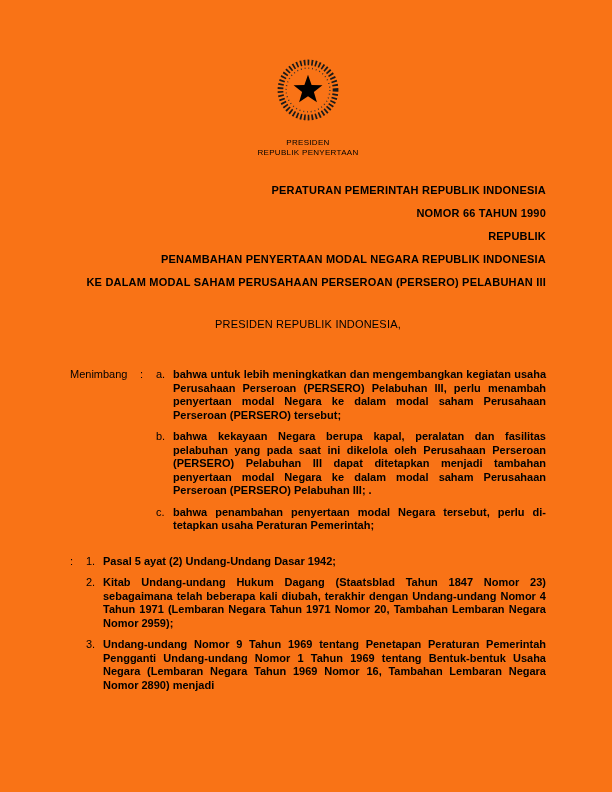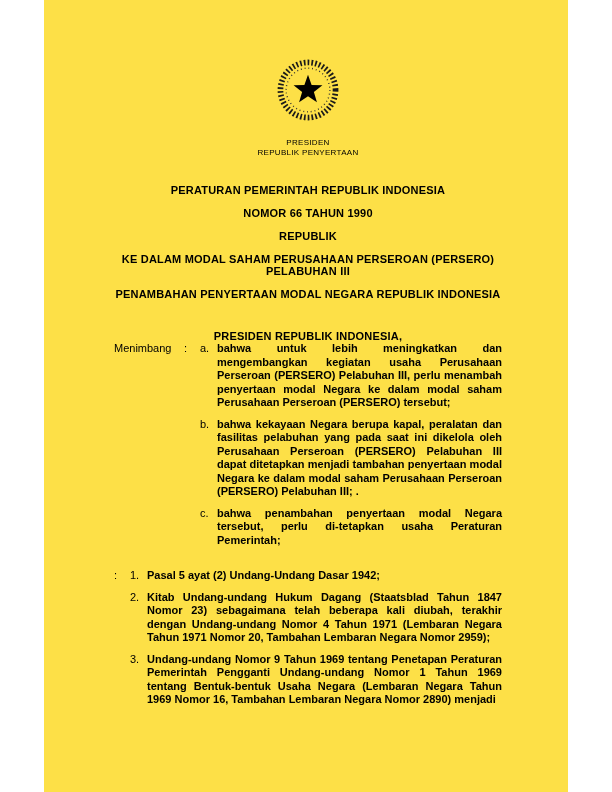--- a/index.html
+++ b/index.html
@@ -1,57 +1,58 @@
 <!DOCTYPE html>
 <html><head>
 <meta charset="utf-8">
 <style>
   * { margin: 0; padding: 0; box-sizing: border-box; }
   html, body { background: #ffffff; }
   .page {
     position: relative;
-    width: 524px;
+    width: 612px;
     height: 792px;
     margin: 0 auto;
-    background: #fde047;
+    background: #f97316;
     color: #000000;
     font-family: "Liberation Sans", "DejaVu Sans", sans-serif;
     padding: 52px 66px 61px 70px;
     overflow: hidden;
   }
   .emblem-wrap {
     text-align: center;
     margin-bottom: 6px;
   }
   .emblem-wrap svg { display: inline-block; }
   .org-line {
     text-align: center;
     font-size: 8px;
     line-height: 10px;
     letter-spacing: 0.3px;
   }
   .title-block {
     margin-top: 26px;
-    text-align: center;
+    text-align: right;
   }
   .title-line {
     font-weight: bold;
     font-size: 11px;
     line-height: 12px;
     margin-bottom: 11px;
     letter-spacing: 0.2px;
   }
   .salutation {
     margin-top: 30px;
     text-align: center;
-    font-weight: bold;
+    font-weight: normal;
     font-size: 11px;
     letter-spacing: 0.2px;
   }
   .doc-body {
+    margin-top: 38px;
     font-size: 11px;
     line-height: 13.5px;
   }
   .section {
     display: flex;
     margin-bottom: 22px;
   }
   .section:last-child { margin-bottom: 0; }
   .section-label { width: 70px; flex-shrink: 0; }
   .section-colon { width: 16px; flex-shrink: 0; }
@@ -81,22 +82,22 @@
     </svg>
   </div>
 
   <div class="org-line">PRESIDEN</div>
   <div class="org-line">REPUBLIK PENYERTAAN</div>
 
   <div class="title-block">
     <div class="title-line">PERATURAN PEMERINTAH REPUBLIK INDONESIA</div>
     <div class="title-line">NOMOR 66 TAHUN 1990</div>
     <div class="title-line">REPUBLIK</div>
+    <div class="title-line">PENAMBAHAN PENYERTAAN MODAL NEGARA REPUBLIK INDONESIA</div>
     <div class="title-line">KE DALAM MODAL SAHAM PERUSAHAAN PERSEROAN (PERSERO) PELABUHAN III</div>
-    <div class="title-line">PENAMBAHAN PENYERTAAN MODAL NEGARA REPUBLIK INDONESIA</div>
   </div>
 
   <div class="salutation">PRESIDEN REPUBLIK INDONESIA,</div>
 
   <div class="doc-body">
 
     <div class="section">
       <div class="section-label">Menimbang</div>
       <div class="section-colon">:</div>
       <div class="items">

